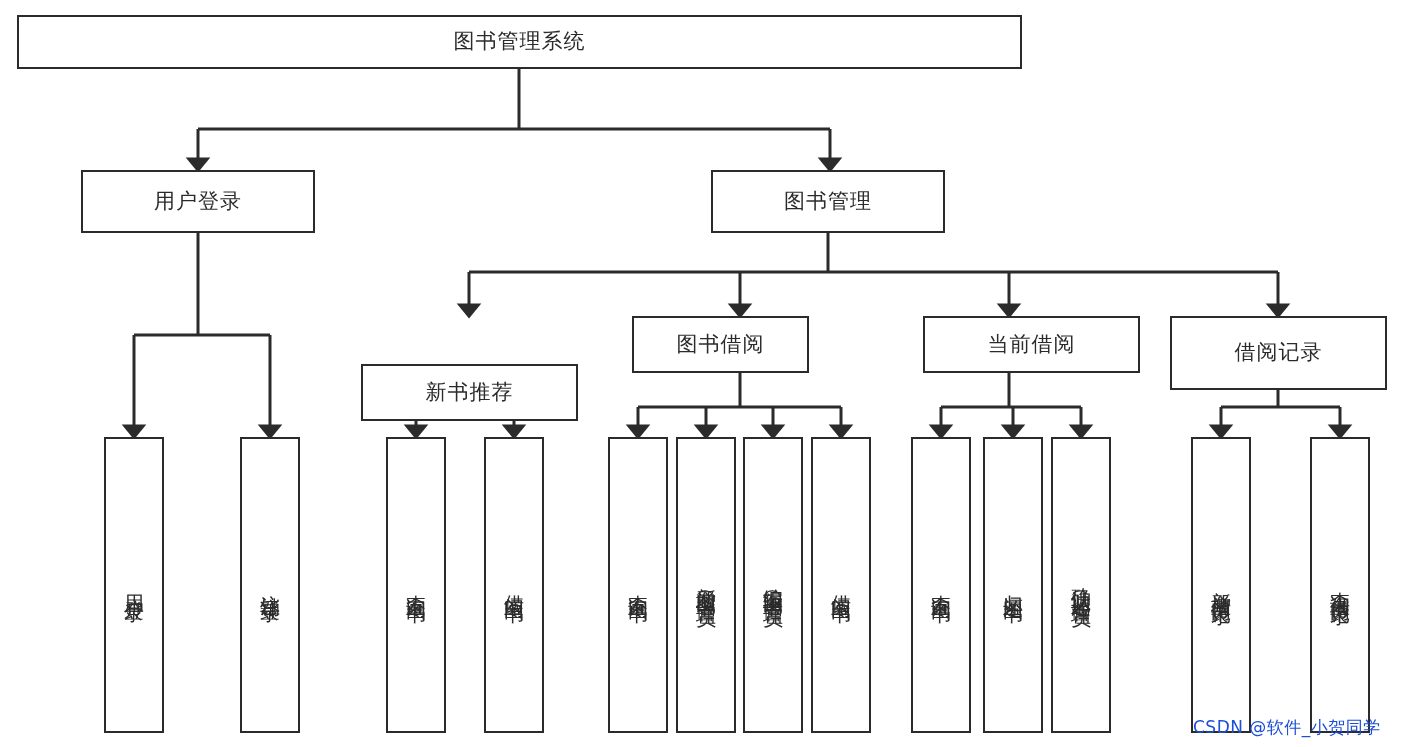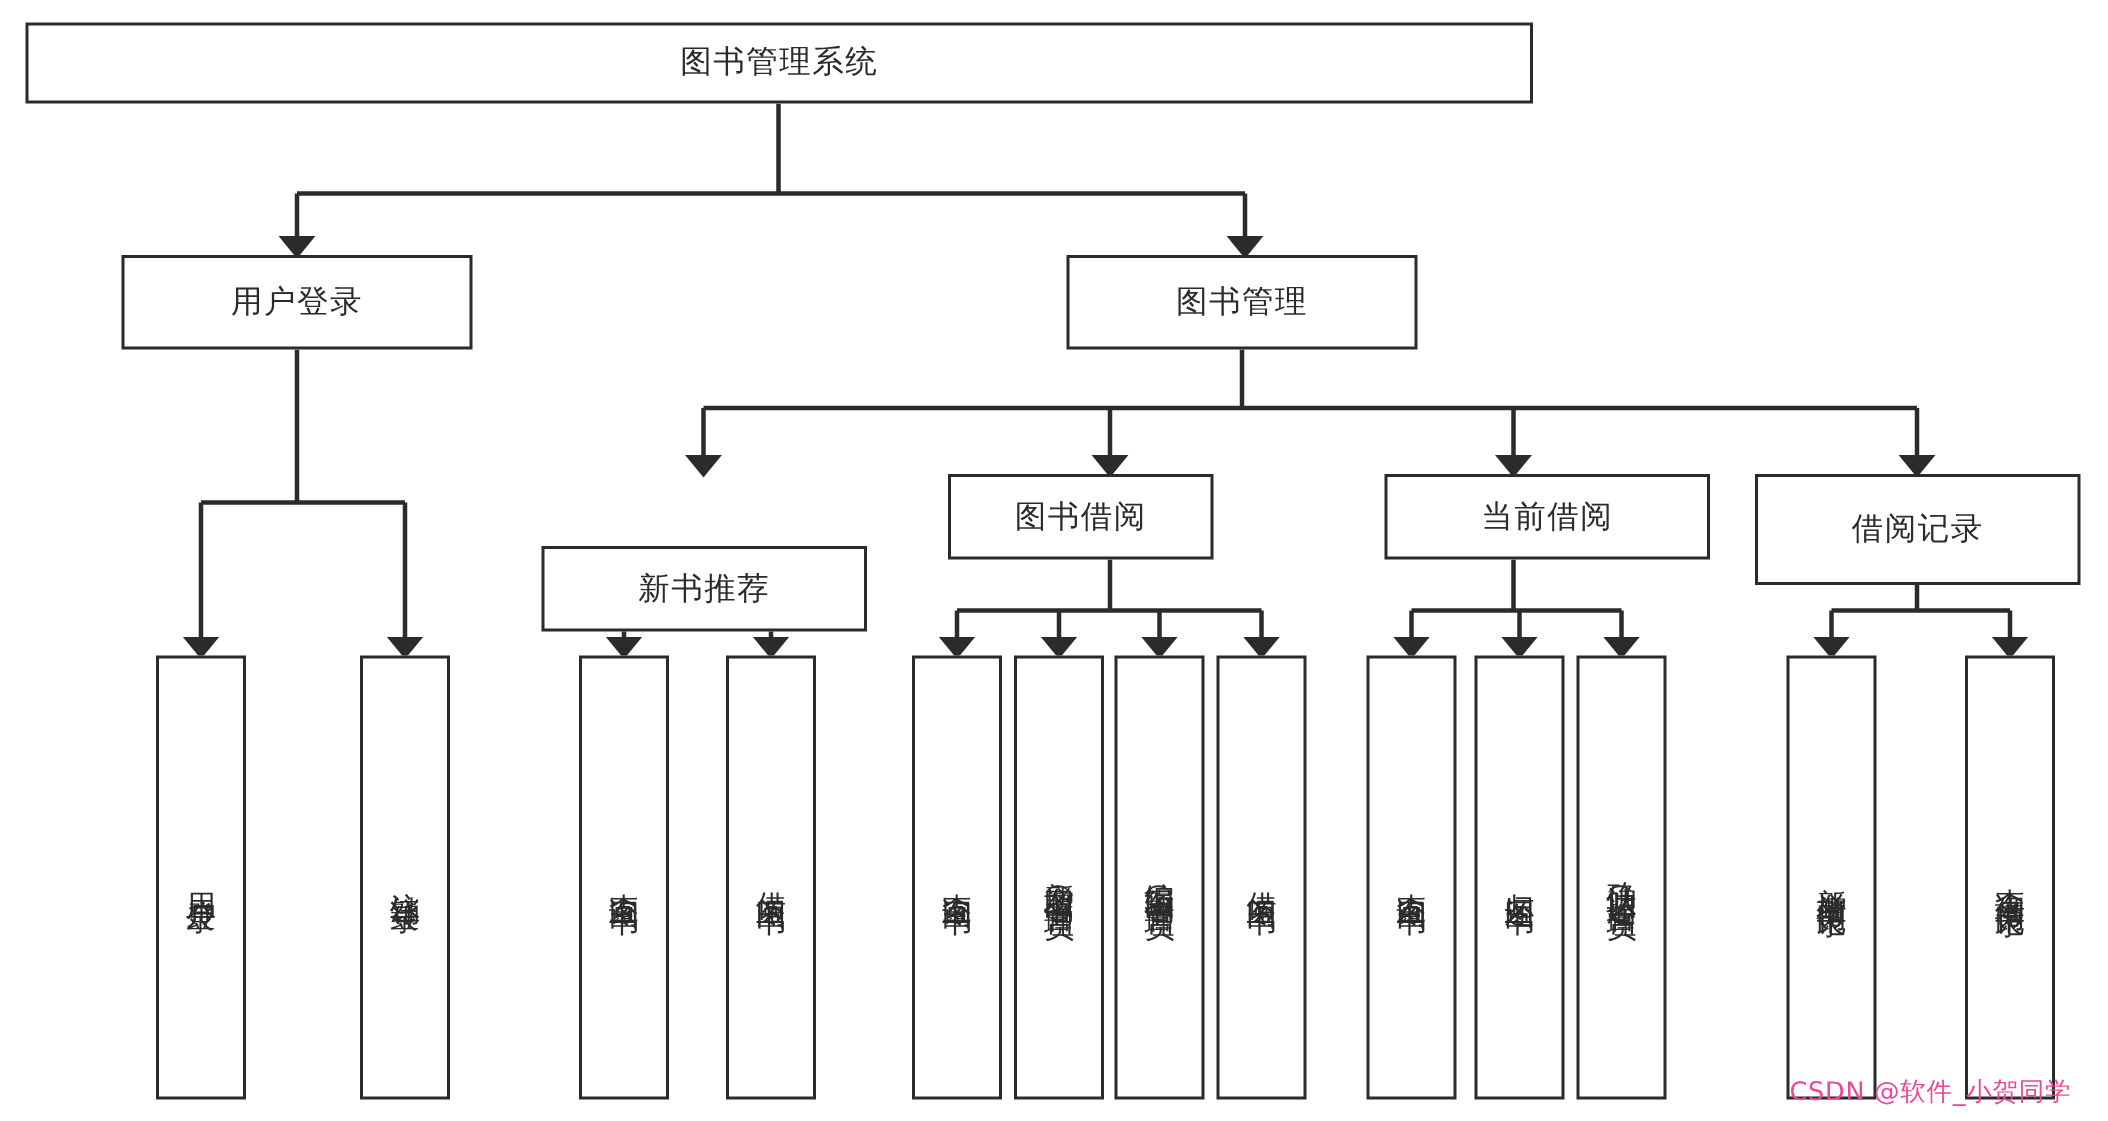--- a/index.html
+++ b/index.html
@@ -51,21 +51,21 @@
     text-align: center;
   }
   .node.vert .label {
     writing-mode: vertical-rl;
     text-orientation: upright;
     white-space: nowrap;
   }
   .watermark {
     position: absolute;
     font-size: 17px;
-    color: #ec4899;
+    color: #1d4ed8;
     letter-spacing: 0.5px;
     white-space: nowrap;
     pointer-events: none;
   }
 </style>
 </head>
 <body>
 
 <div id="canvas">
 

